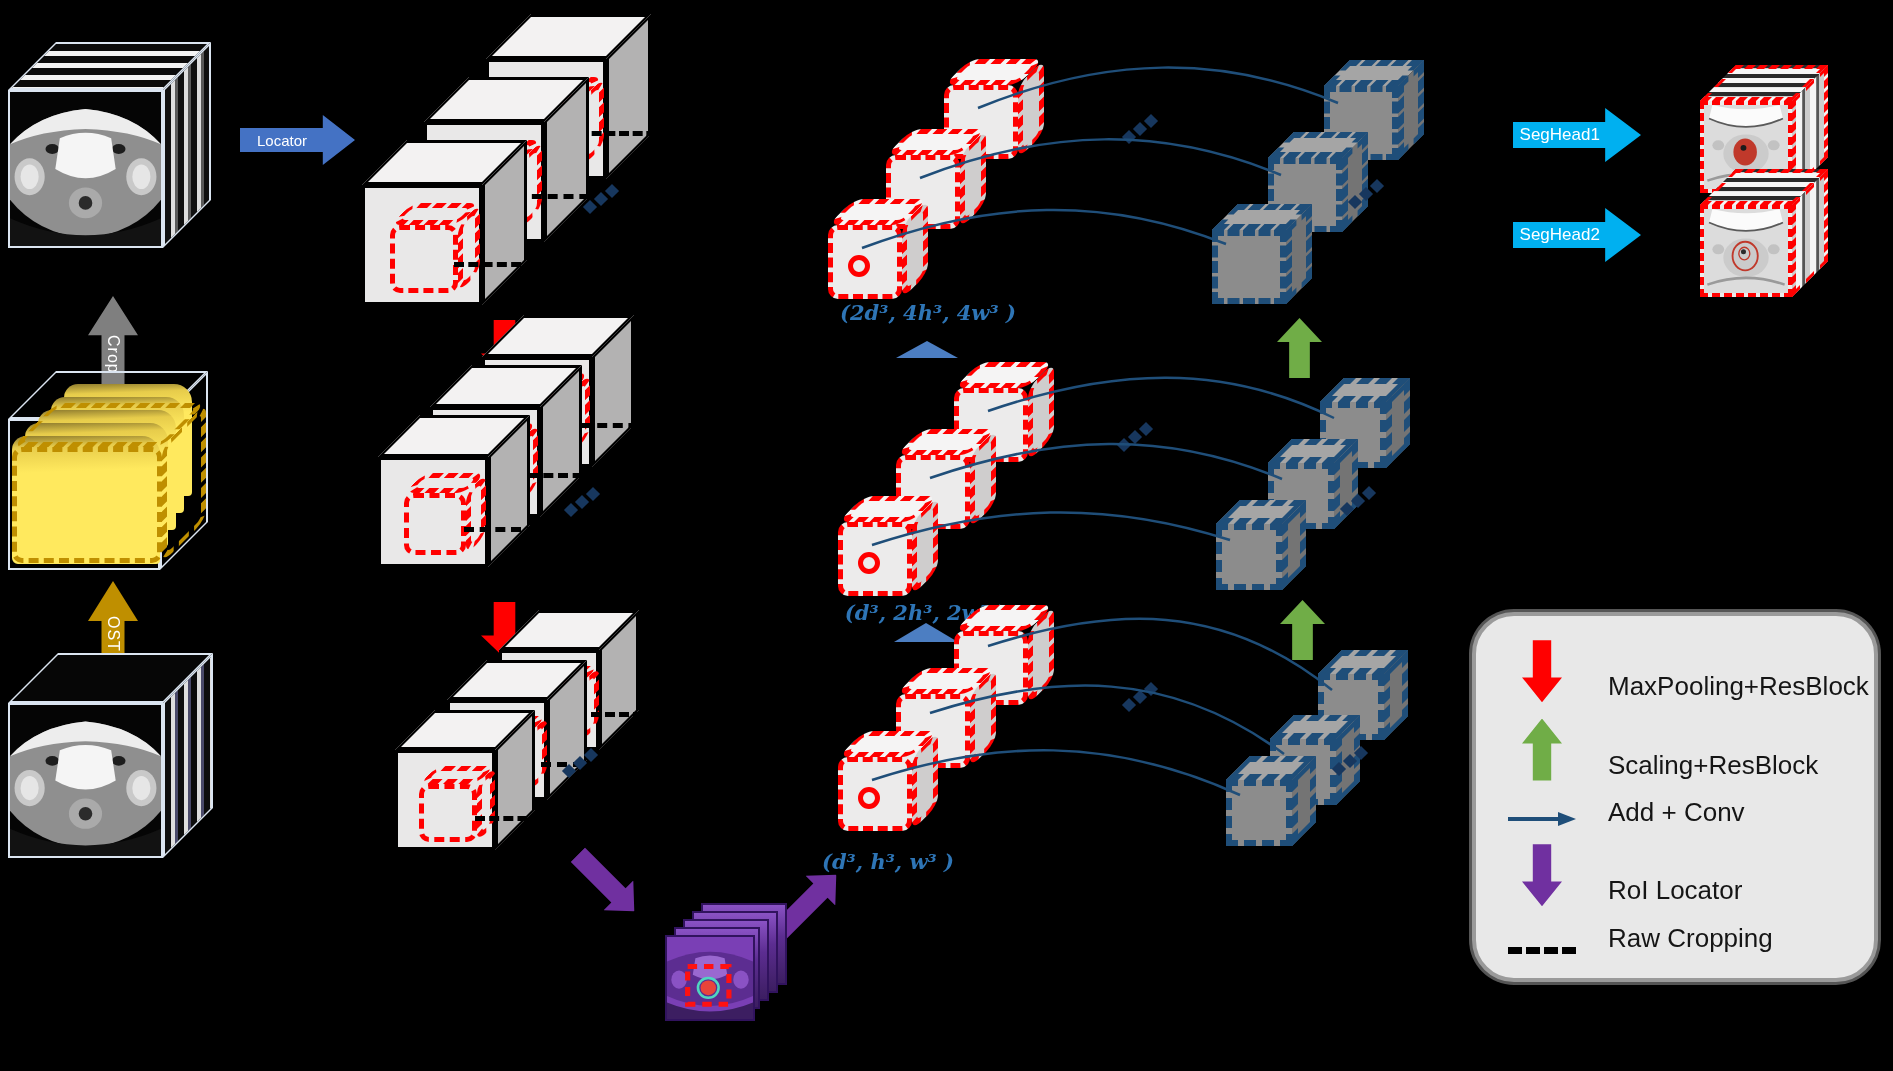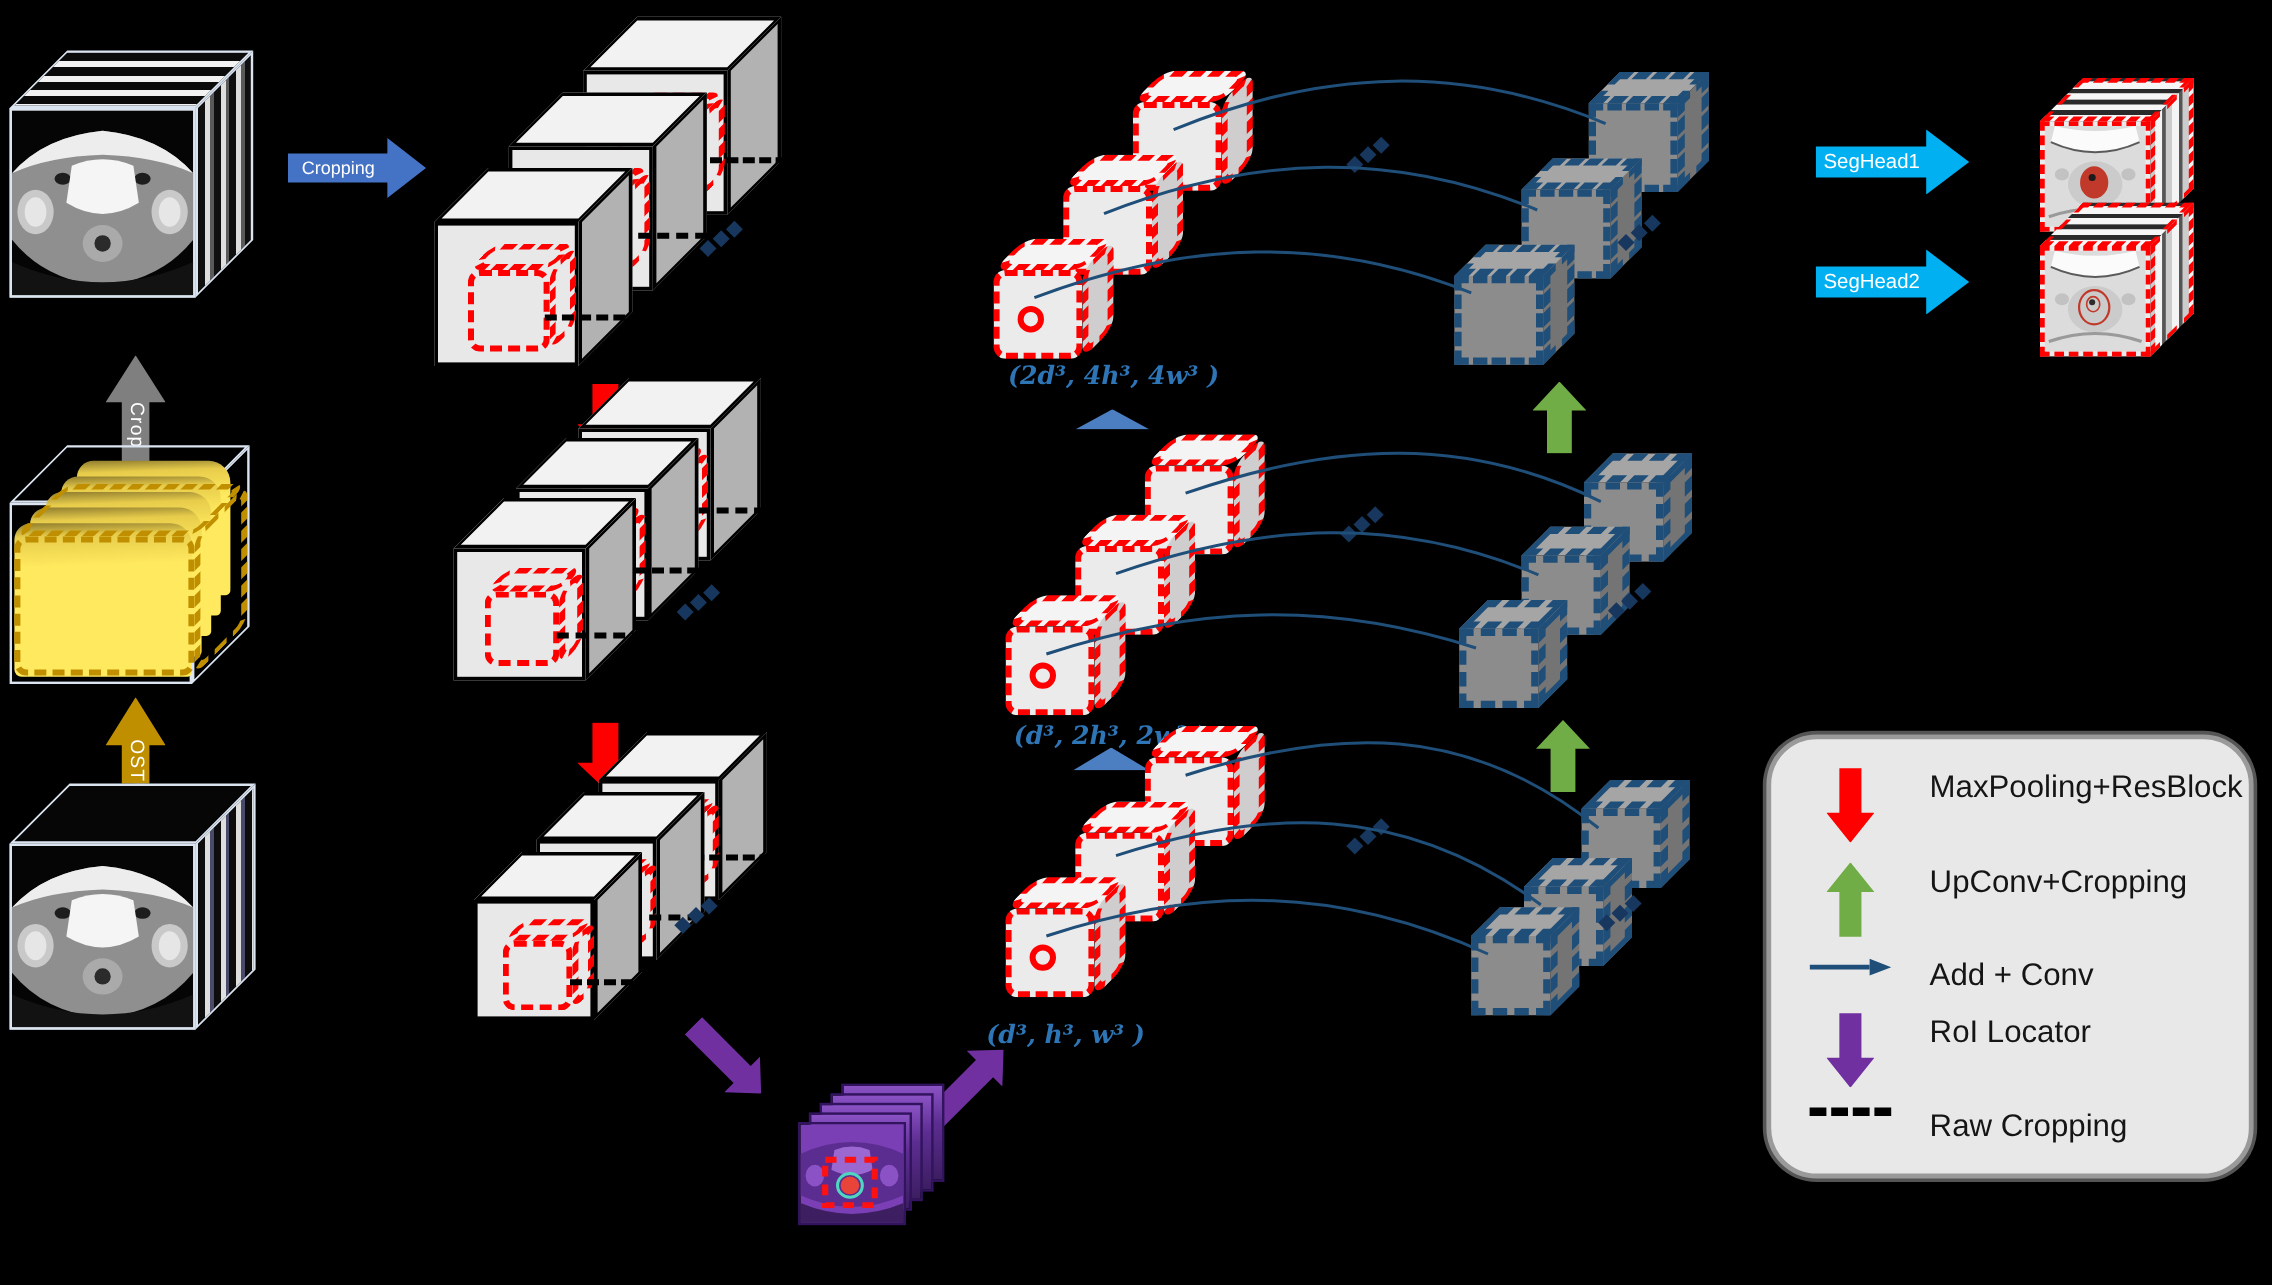--- a/index.html
+++ b/index.html
@@ -42,21 +42,21 @@
   font-size:21px;text-align:center;white-space:nowrap}
 .tri{position:absolute;background:#4C7EC2;clip-path:polygon(50% 0,100% 100%,0 100%)}
 .slice{position:absolute;border-radius:14px 18px 4px 6px;
   background:linear-gradient(178deg,#8f7c2e 0%,#e7cc4b 9%,#ffe95e 28%,#ffe95e 100%)}
 .pslice{position:absolute;border:2px solid #31135e;background:linear-gradient(180deg,#8a52c4,#5c2d91 40%,#3c1e61)}
 
 
 #legend{position:absolute;left:1472px;top:612px;width:406px;height:370px;background:#e8e8e8;
   border:4px solid #9a9a9a;box-shadow:0 0 0 3px #555;border-radius:42px;
   display:flex;flex-direction:column;justify-content:space-around;padding:16px 26px}
-.lrow{display:flex;align-items:flex-start;gap:26px}
+.lrow{display:flex;align-items:flex-end;gap:26px}
 .licon{width:80px;display:flex;align-items:center;justify-content:center;flex:0 0 80px}
 .ltext{font-size:26px;color:#151515;white-space:nowrap}
 .lnavy-line{width:68px;height:18px}
 .ltri{width:58px;height:20px;background:#4C7EC2;clip-path:polygon(50% 0,100% 100%,0 100%)}
 .ldash{width:68px;border-top:7px dashed #000}
 
 #curves{position:absolute;left:0;top:0;width:1893px;height:1071px;pointer-events:none}
 </style>
 </head>
 <body>
@@ -138,21 +138,21 @@
     <div class="top" style="background:#060606"></div>
     <div class="right" style="background:repeating-linear-gradient(90deg,#0d0d0d 0 6px,#dedede 6px 10px,#4a4a6a 10px 13px)"></div>
     <div class="front">
       <svg viewBox="0 0 100 100" preserveAspectRatio="none">
           <use href="#mriSlice"></use>
         </svg>
     </div>
   </div>
 
   <div class="barr arr-right" style="left:240px;top:115px;width:115px;height:50px;background:#4472C4">
-    <span class="hlabel" style="font-size:15px">Cropping</span>
+    <span class="hlabel" style="font-size:15px">Locator</span>
   </div>
 
   <div class="cube" style="left:486px;top:59px;--w:120px;--h:120px;--d:45px">
     <div class="top"></div>
       <div class="right"></div>
       <div class="front"></div>
     <div class="cube wire roi red-dash" style="left:28px;top:40px;--w:68px;--h:68px;--d:22px">
       <div class="top"></div>
         <div class="right"></div>
         <div class="front"></div>
@@ -477,21 +477,21 @@
     <div class="lrow">
       <span class="licon">
           <span class="barr arr-down" style="position:static;width:40px;height:62px;background:#FF0000"></span>
         </span>
       <span class="ltext">MaxPooling+ResBlock</span>
     </div>
     <div class="lrow">
       <span class="licon">
           <span class="barr arr-up" style="position:static;width:40px;height:62px;background:#70AD47"></span>
         </span>
-      <span class="ltext">UpConv+Cropping</span>
+      <span class="ltext">Scaling+ResBlock</span>
     </div>
     <div class="lrow">
       <span class="licon">
           <svg class="lnavy-line" viewBox="0 0 68 18">
         <line x1="0" y1="9" x2="50" y2="9" stroke="#1F4E79" stroke-width="4"></line>
         <polygon points="50,2 68,9 50,16" fill="#1F4E79"></polygon>
           </svg>
         </span>
       <span class="ltext">Add + Conv</span>
     </div>

